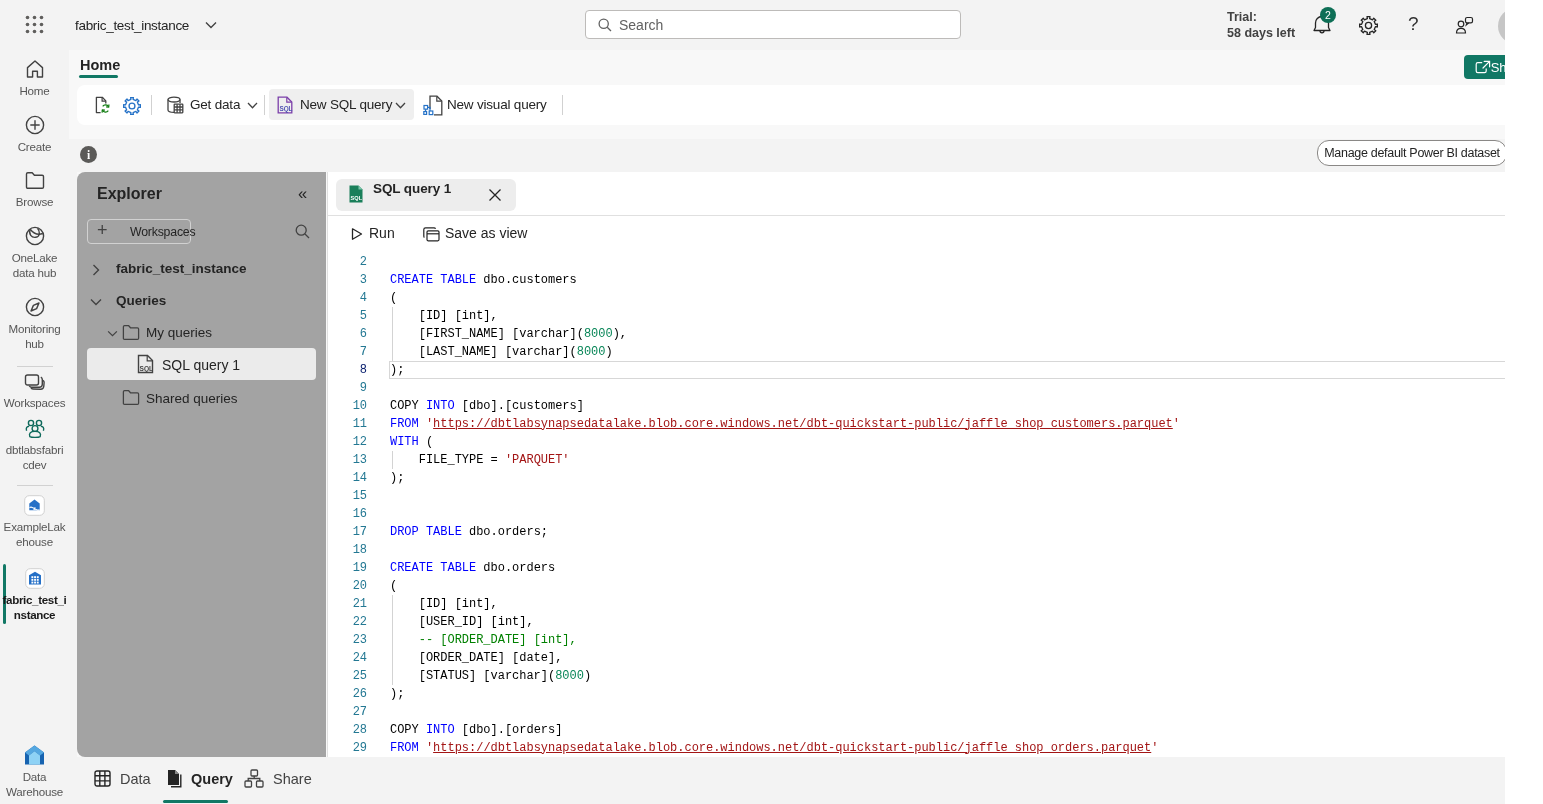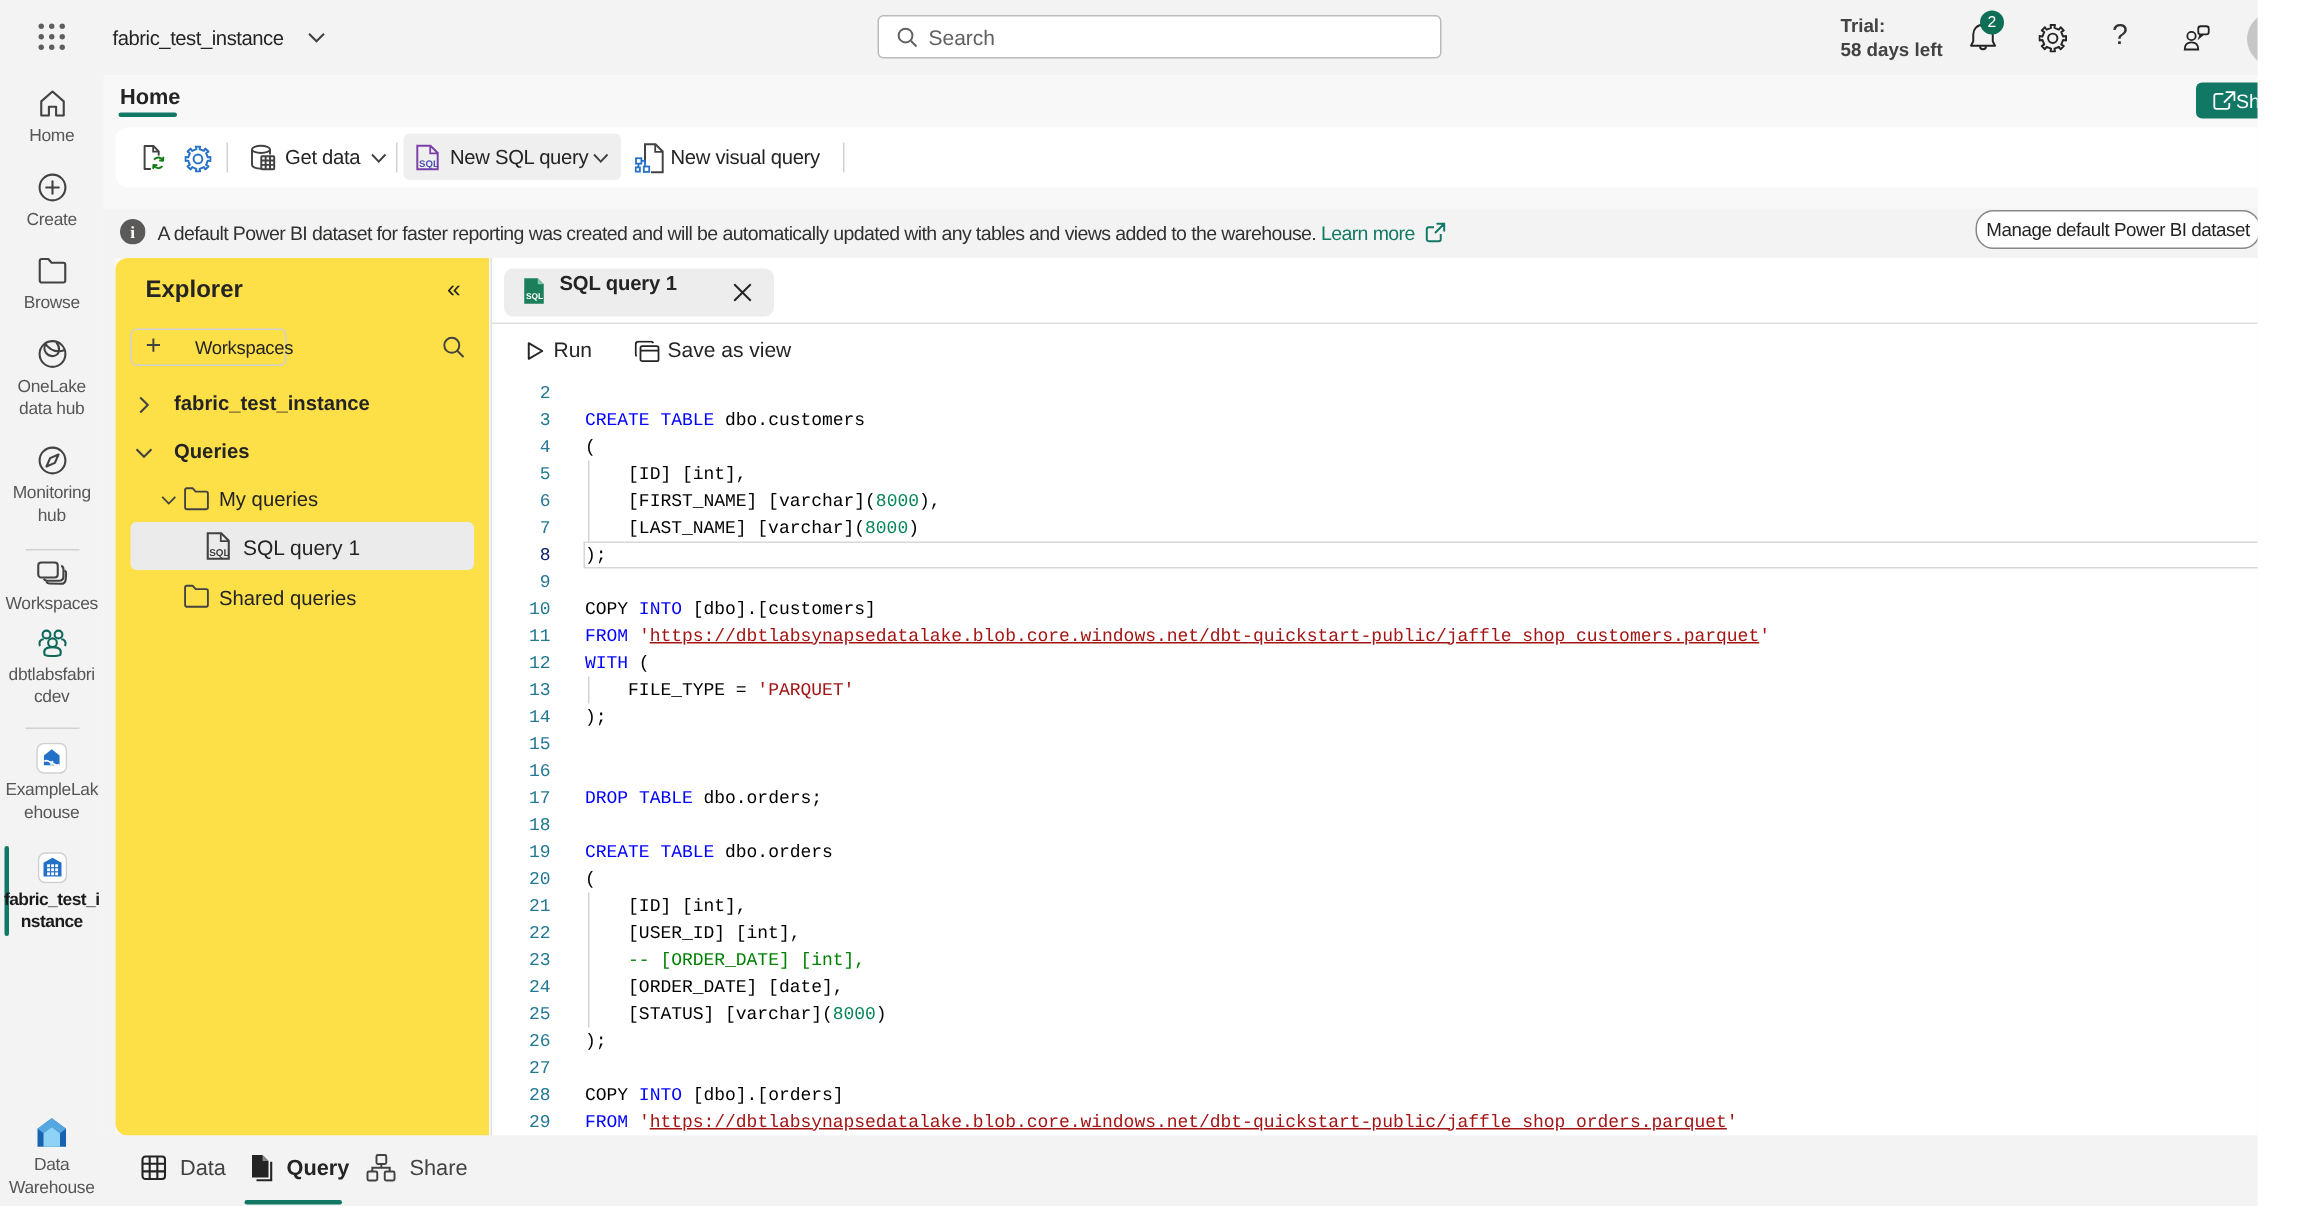--- a/index.html
+++ b/index.html
@@ -26,21 +26,21 @@
 .toolbar { left:77px; top:85px; width:1466px; height:40px; background:#fff; border-radius:8px; }
 .tb-divider { width:1px; height:20px; background:#d1d1d1; top:95px; }
 .tb-label { font-size:13.5px; letter-spacing:-0.2px; color:#242424; top:97px; }
 .sqlbtn { left:269px; top:89px; width:145px; height:31px; background:#efefef; border-radius:4px; }
 
 .banner { left:69px; top:139px; width:1474px; height:33px; background:#f3f3f3; }
 .banner-text { left:105px; top:148px; font-size:13px; letter-spacing:-0.4px; color:#323130; }
 .banner-link { color:#117865; }
 .managebtn { left:1317px; top:140px; width:190px; height:26px; background:#fff; border:1px solid #8a8886; border-radius:12px; font-size:12.5px; letter-spacing:-0.3px; color:#242424; text-align:center; line-height:24px; }
 
-.explorer { left:77px; top:172px; width:249px; height:585px; background:#fde047; border-radius:8px 0 0 8px; }
+.explorer { left:77px; top:172px; width:249px; height:585px; background:#a3a3a3; border-radius:8px 0 0 8px; }
 .exp-title { left:20px; top:13px; font-size:16px; font-weight:700; color:#242424; position:absolute; }
 .whbtn { left:10px; top:47px; width:104px; height:25px; border:1px solid #d1d1d1; border-radius:4px; position:absolute; font-size:13px; color:#242424; }
 .tree-row { position:absolute; left:0; font-size:13.5px; color:#242424; }
 .sel-row { left:10px; top:176px; width:229px; height:32px; background:#ebebeb; border-radius:4px; position:absolute; }
 
 .editor { left:327px; top:172px; width:1216px; height:585px; background:#fff; border-left:1px solid #e0e0e0; }
 .tabstrip { position:absolute; left:0; top:0; width:1216px; height:44px; border-bottom:1px solid #e0e0e0; }
 .tab { position:absolute; left:8px; top:7px; width:180px; height:32px; background:#ededed; border-radius:6px; }
 .tabtxt { position:absolute; left:45px; top:9px; font-size:13.5px; font-weight:700; letter-spacing:-0.1px; color:#242424; }
 .runrow { position:absolute; left:0; top:44px; width:1216px; height:36px; }
@@ -123,26 +123,20 @@
         <path d="M8.5 31 C8.5 24 12 21.3 18 21.3 C24 21.3 27.5 24 27.5 31" fill="none" stroke="#fff" stroke-width="1.7"></path>
       </svg>
     </div>
   </div>
   <div class="abs banner"></div>
   <div class="abs" style="left:69px;top:172px;width:8px;height:585px;background:#f3f3f3"></div>
   <svg class="abs" style="left:80px;top:146px" width="17" height="17" viewBox="0 0 17 17">
       <circle cx="8.5" cy="8.5" r="8.5" fill="#5b5a58"></circle>
       <text x="8.5" y="12.6" font-size="11.5" font-weight="700" font-family="Liberation Serif, serif" fill="#fff" text-anchor="middle">i</text>
     </svg>
-  <div class="abs banner-text">A default Power BI dataset for faster reporting was created and will be automatically updated with any tables and views added to the warehouse. <span class="banner-link">Learn more</span>&nbsp; <svg style="display:inline;vertical-align:-2px" width="14" height="14" viewBox="0 0 14 14">
-    <g fill="none" stroke="#117865" stroke-width="1.3">
-      <path d="M10.5 8 L10.5 11.5 C10.5 12.3 10 12.8 9.2 12.8 L2.5 12.8 C1.7 12.8 1.2 12.3 1.2 11.5 L1.2 4.8 C1.2 4 1.7 3.5 2.5 3.5 L6 3.5"></path>
-      <path d="M8.2 1.2 L12.8 1.2 L12.8 5.8 M12.8 1.2 L7 7" stroke-linecap="round"></path>
-    </g>
-  </svg></div>
   <div class="abs managebtn">Manage default Power BI dataset</div>
   <svg class="abs" style="left:1521px;top:147px" width="13" height="13" viewBox="0 0 13 13">
       <path d="M1 1 L12 12 M12 1 L1 12" stroke="#242424" stroke-width="1.2"></path>
     </svg>
 
   <div class="abs menurow-home">Home</div>
   <div class="abs home-underline"></div>
   <div class="abs sharebtn">
     <svg width="16" height="14" viewBox="0 0 16 14">
         <g fill="none" stroke="#fff" stroke-width="1.2">

